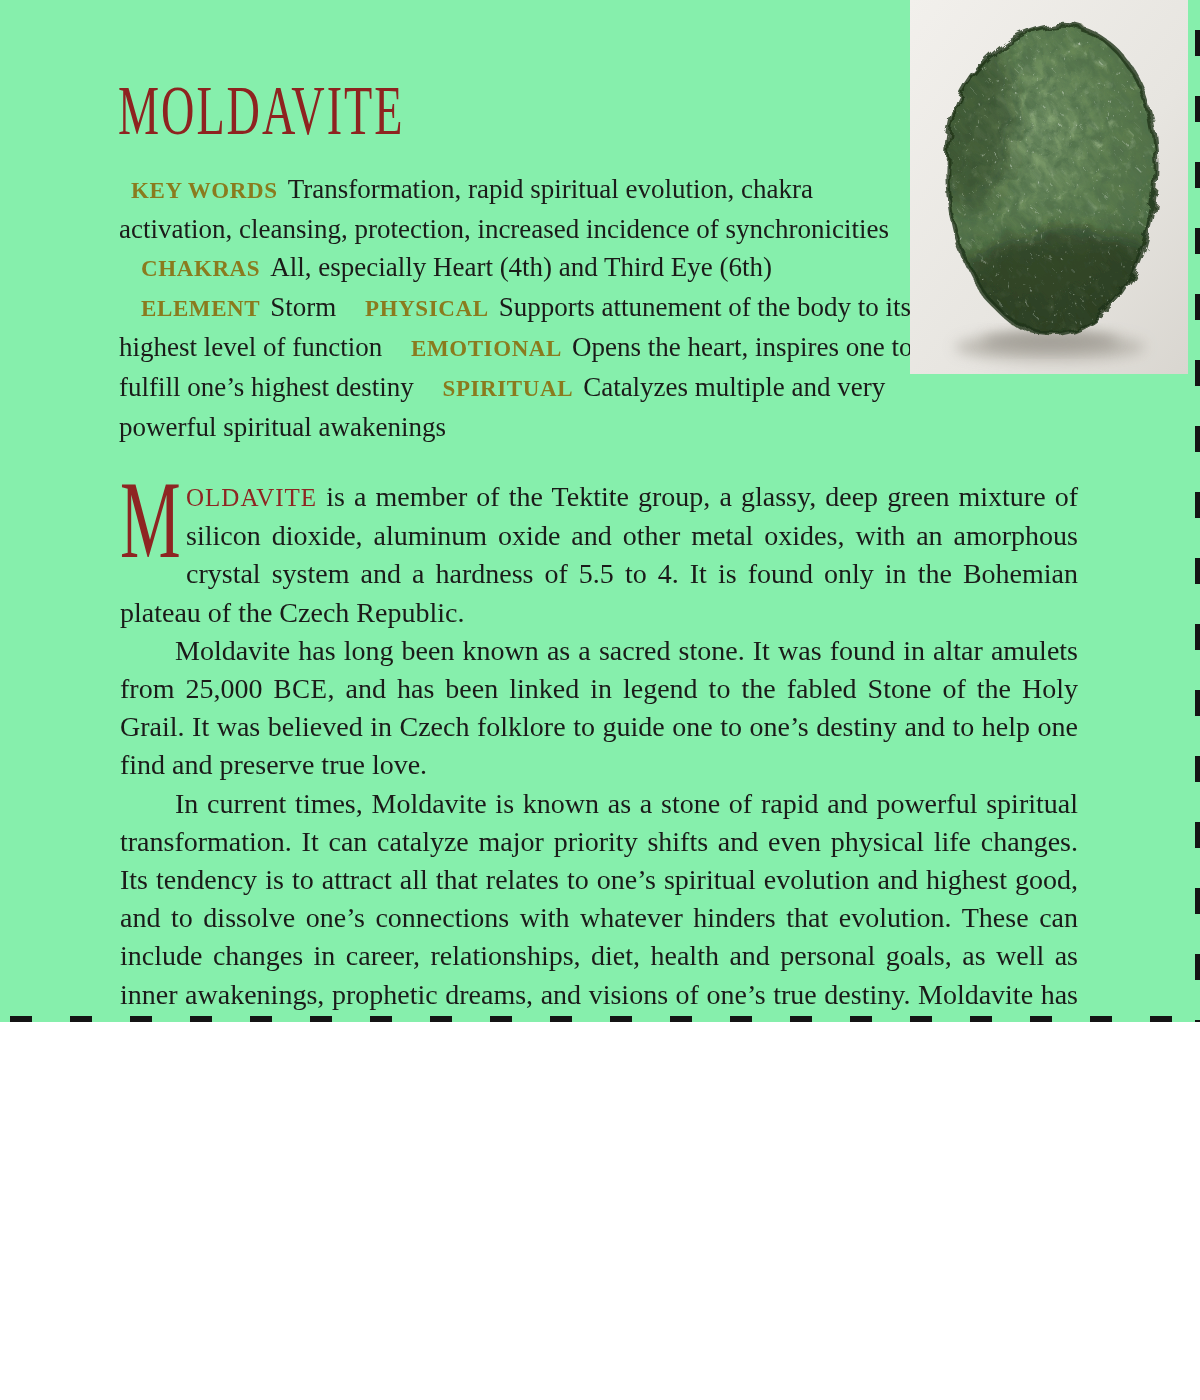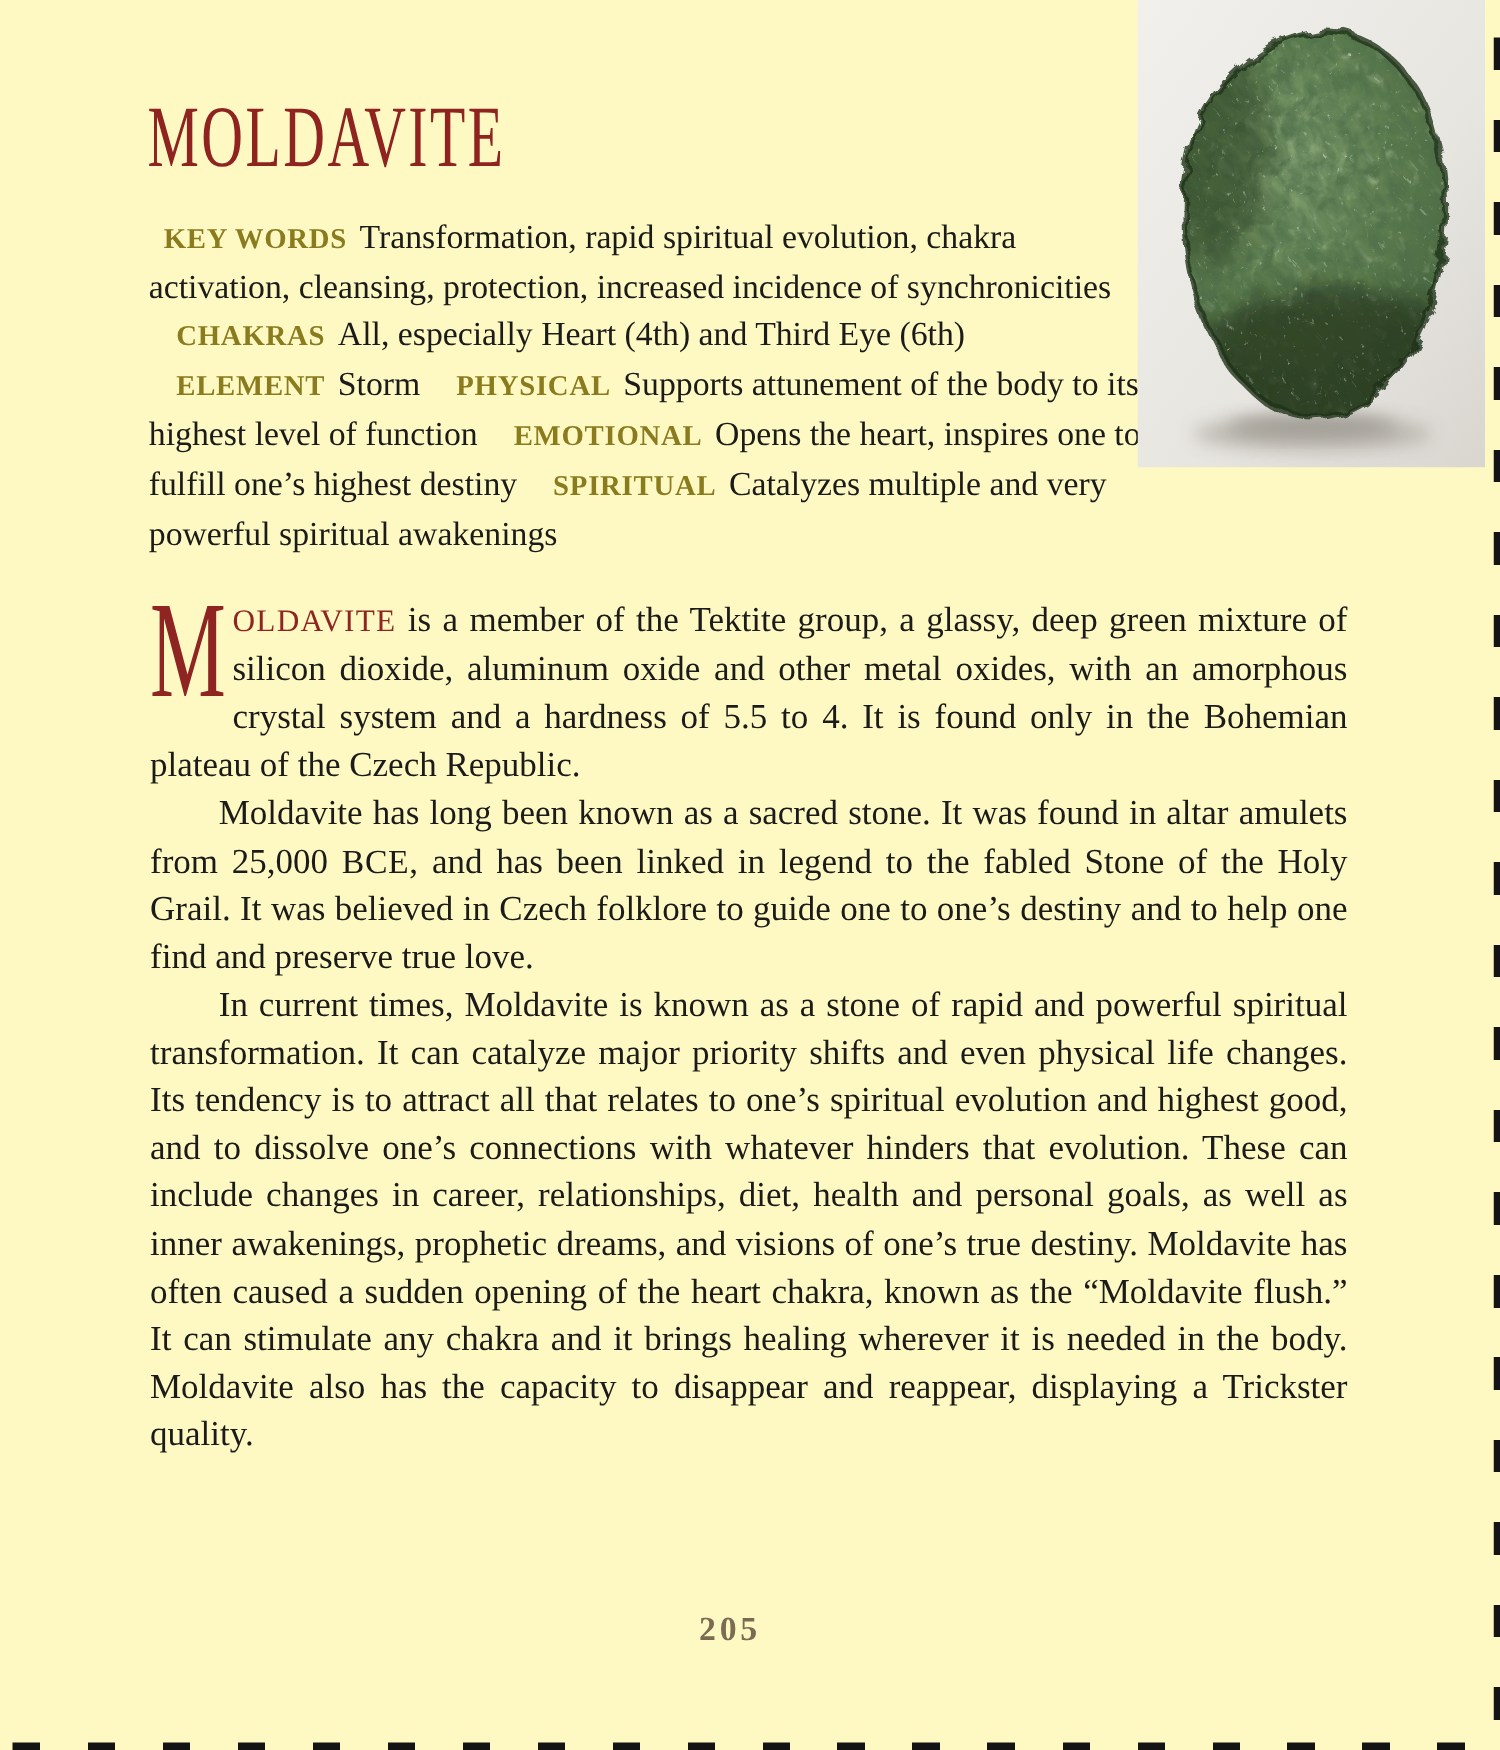--- a/index.html
+++ b/index.html
@@ -1,19 +1,19 @@
 <!DOCTYPE html>
 <html><head>
 <meta charset="utf-8">
 <style>
   html,body{margin:0;padding:0;background:#ffffff;}
   .page{
     position:relative;
-    width:1200px;height:1400px;
-    background:#fef9c3;
+    width:1200px;height:1022px;
+    background:#86efac;
     overflow:hidden;
     font-family:"Liberation Serif","DejaVu Serif",serif;
     color:#1b1b19;
   }
   
   .title{
     position:absolute;left:118px;top:76px;
     margin:0;
     font-size:70px;line-height:1;font-weight:normal;
     color:#8e2320;

